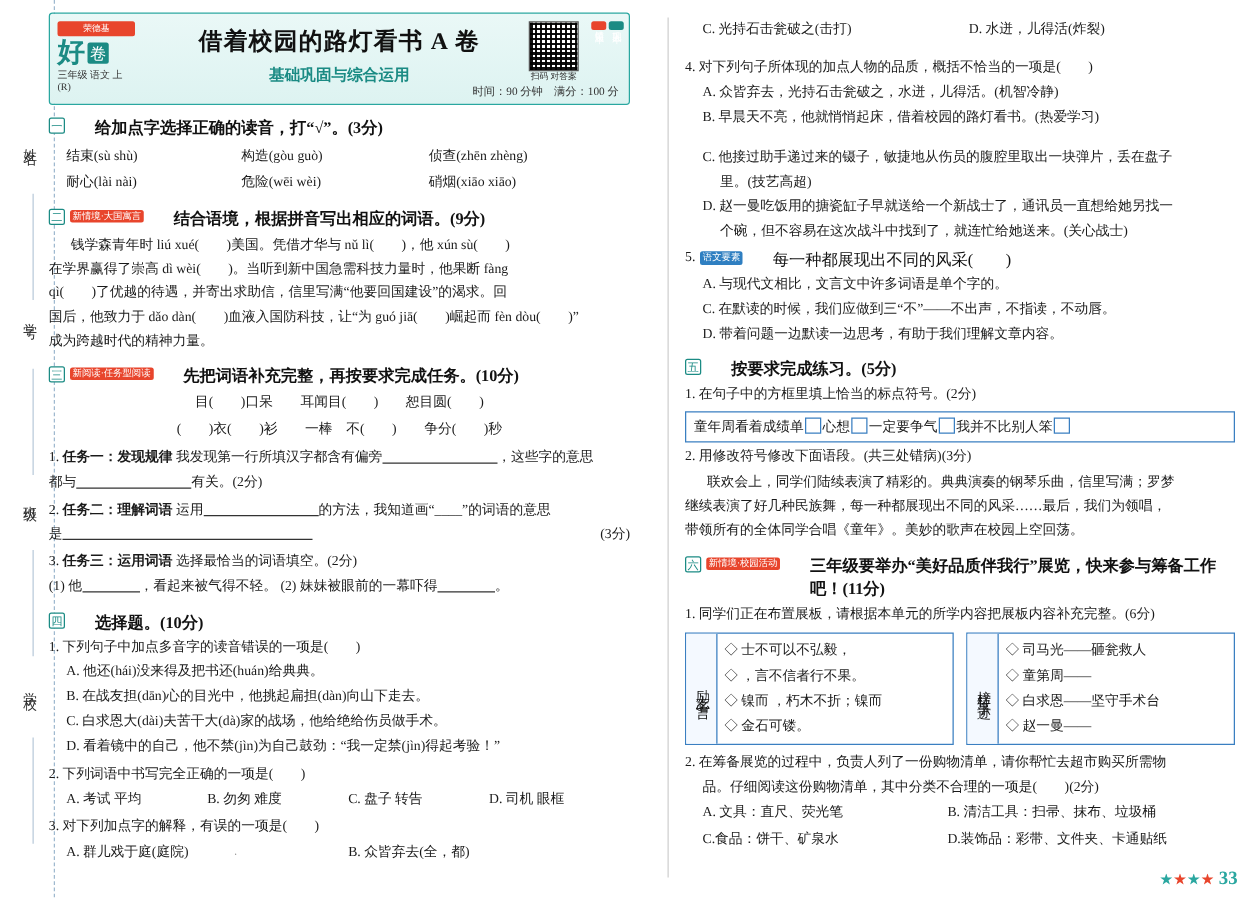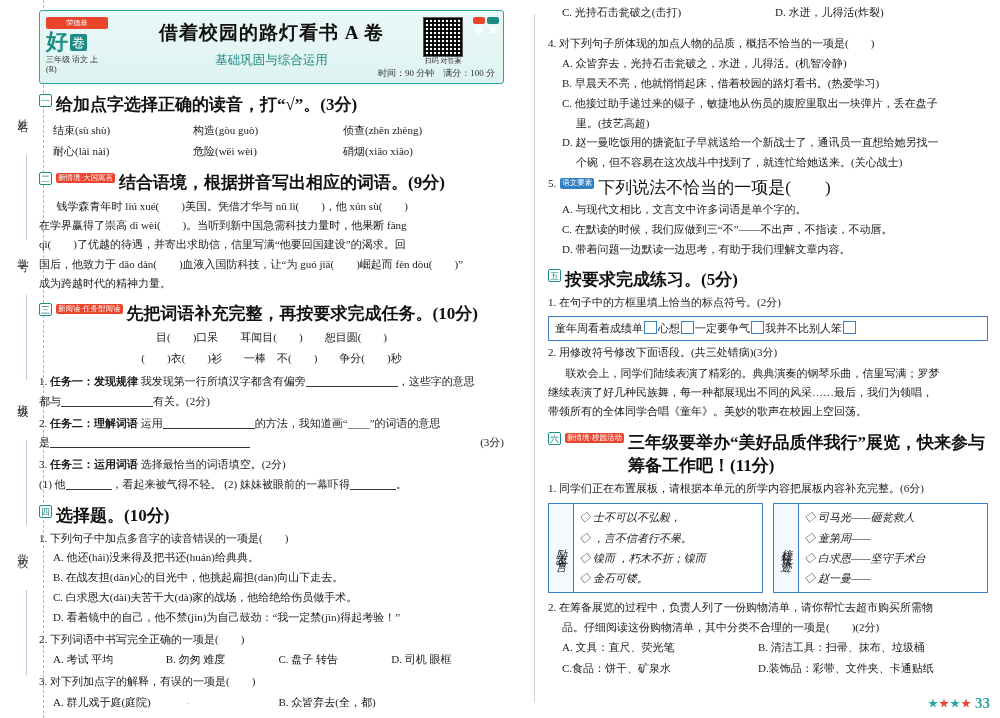--- a/index.html
+++ b/index.html
@@ -24,21 +24,21 @@
     position:absolute; left:8px; width:22px;
     writing-mode:vertical-rl; text-orientation:upright;
     font-size:11px; letter-spacing:3px; color:#2b2b2b;
   }
   .margin-strip .vline {
     position:absolute; left:26px; width:1px; background:#b9cada;
   }
 
   
   .col-left { position:absolute; left:39px; top:10px; width:465px; }
-  .col-right { position:absolute; left:548px; top:2px; width:440px; }
+  .col-right { position:absolute; left:548px; top:13px; width:440px; }
   .col-sep { position:absolute; left:534px; top:14px; width:1px; height:688px; background:#cfcfcf; }
 
   
   .header {
     position:relative;
     border:1px solid #2aa7a0;
     border-radius:3px;
     background:linear-gradient(180deg,#eaf8f7 0%, #ddf3f1 100%);
     height:74px;
     padding:5px 6px;
@@ -60,21 +60,21 @@
     padding:2px 2px; line-height:1;
   }
   .logo-sub {
     margin-top:1px; font-size:8px; color:#333; text-align:left;
   }
   .title-wrap { text-align:center; padding-top:4px; }
   .main-title {
     font-size:19px; font-weight:bold; letter-spacing:1px; color:#111;
   }
   .sub-title {
-    margin-top:6px; font-size:12.5px; font-weight:normal; color:#1b8b84;
+    margin-top:6px; font-size:12.5px; font-weight:bold; color:#1b8b84;
   }
   .qr-box {
     position:absolute; right:40px; top:6px; text-align:center;
   }
   .qr {
     width:40px; height:40px; background:
       repeating-linear-gradient(90deg,#111 0 2px,#fff 2px 4px),
       repeating-linear-gradient(0deg,#111 0 2px,#fff 2px 4px);
     background-blend-mode:multiply;
     border:1px solid #555;
@@ -103,21 +103,21 @@
     border-radius:2px; background:#fff; margin-top:1px;
   }
   .newtag {
     flex:0 0 auto;
     font-size:7.5px; color:#fff; background:#e8452c; border-radius:2px;
     padding:1px 2px; margin-top:2px; line-height:1.15; text-align:center;
     white-space:nowrap;
   }
   .newtag.blue { background:#2f7fc1; }
   .newtag.double { line-height:1.05; padding:1px 2px; }
-  .sec-title { font-size:17px; font-weight:bold; color:#111; }
+  .sec-title { font-size:13px; font-weight:bold; color:#111;margin-left:20px; }
 
   .body-text { font-size:11px; line-height:1.75; margin-top:3px; text-align:justify; }
   .indent { text-indent:1.6em; }
   .blank { display:inline-block; border-bottom:1px solid #333; min-width:46px; height:12px; vertical-align:-2px; }
   .blank.lg { min-width:92px; }
   .blank.xl { min-width:130px; }
   .opt-row { display:flex; gap:0; font-size:11px; line-height:1.85; }
   .opt-row > div { flex:1 1 0; }
   .q { font-size:11px; line-height:1.8; margin-top:2px; }
 
@@ -134,21 +134,21 @@
   }
   .punct-line {
     border:1px solid #3a7fc1; padding:4px 6px; margin-top:3px; font-size:11px;
     background:#fff;
   }
 
   
   .boards { display:flex; gap:10px; margin-top:5px; }
   .board {
     border:1px solid #3a7fc1; display:flex; font-size:11px; line-height:1.85;
-    flex:1 1 0; background:#fff;font-style:italic;
+    flex:1 1 0; background:#fff;
   }
   .board .vhead {
     writing-mode:vertical-rl; text-orientation:upright;
     border-right:1px solid #3a7fc1; padding:4px 2px; letter-spacing:4px;
     display:flex; align-items:center; justify-content:center; color:#111;
     background:#f4f9ff;
   }
   .board .items { padding:3px 5px; }
   .board .items div { white-space:nowrap; }
 
@@ -309,31 +309,31 @@
       <div>D. 水迸，儿得活(炸裂)</div>
     </div>
 
     <div class="sec" style="margin-top:3px">
       <div class="q" style="margin-top:12px">
         <span>4.</span>
         <span>对下列句子所体现的加点人物的品质，概括不恰当的一项是(　　)</span>
       </div>
       <div class="q" style="margin-top:0;padding-left:14px">A. 众皆弃去，光持石击瓮破之，水迸，儿得活。(机智冷静)</div>
       <div class="q" style="margin-top:0;padding-left:14px">B. 早晨天不亮，他就悄悄起床，借着校园的路灯看书。(热爱学习)</div>
-      <div class="q" style="margin-top:0;padding-left:14px">C. 他接过助手递过来的镊子，敏捷地从伤员的腹腔里取出一块弹片，丢在盘子</div>
+      <div class="q" style="margin-top:12px;padding-left:14px">C. 他接过助手递过来的镊子，敏捷地从伤员的腹腔里取出一块弹片，丢在盘子</div>
       <div class="q" style="margin-top:0;padding-left:28px">里。(技艺高超)</div>
       <div class="q" style="margin-top:0;padding-left:14px">D. 赵一曼吃饭用的搪瓷缸子早就送给一个新战士了，通讯员一直想给她另找一</div>
       <div class="q" style="margin-top:0;padding-left:28px">个碗，但不容易在这次战斗中找到了，就连忙给她送来。(关心战士)</div>
     </div>
 
     <div class="sec" style="margin-top:3px">
       <div class="sec-head">
         <div style="flex:0 0 auto;font-size:11px;margin-top:1px">5.</div>
         <div class="newtag blue">语文要素</div>
-        <div class="sec-title" style="font-weight:normal">下列说法不恰当的一项是(　　)</div>
+        <div class="sec-title" style="font-weight:normal">每一种都展现出不同的风采(　　)</div>
       </div>
       <div class="q" style="margin-top:1px;padding-left:14px">A. 与现代文相比，文言文中许多词语是单个字的。</div>
       <div class="q" style="margin-top:0;padding-left:14px">C. 在默读的时候，我们应做到三“不”——不出声，不指读，不动唇。</div>
       <div class="q" style="margin-top:0;padding-left:14px">D. 带着问题一边默读一边思考，有助于我们理解文章内容。</div>
     </div>
 
     <div class="sec">
       <div class="sec-head">
         <div class="numbox">五</div>
         <div class="sec-title">按要求完成练习。(5分)</div>

